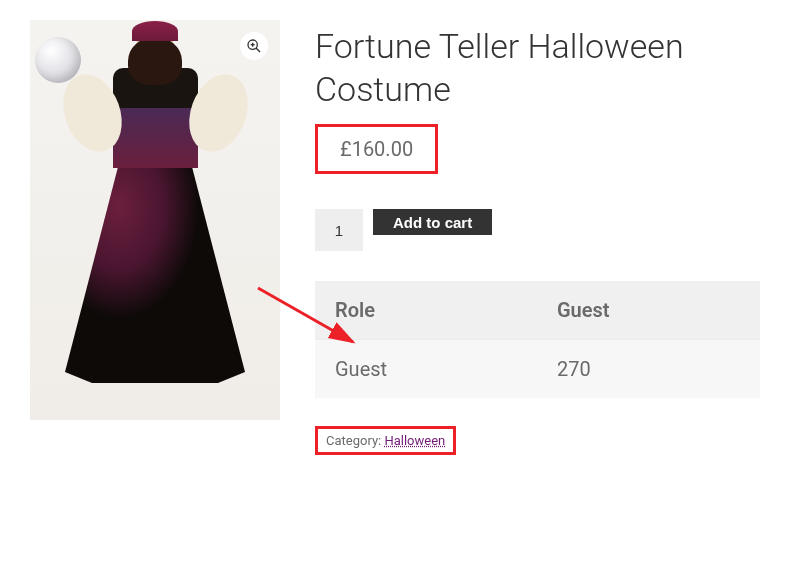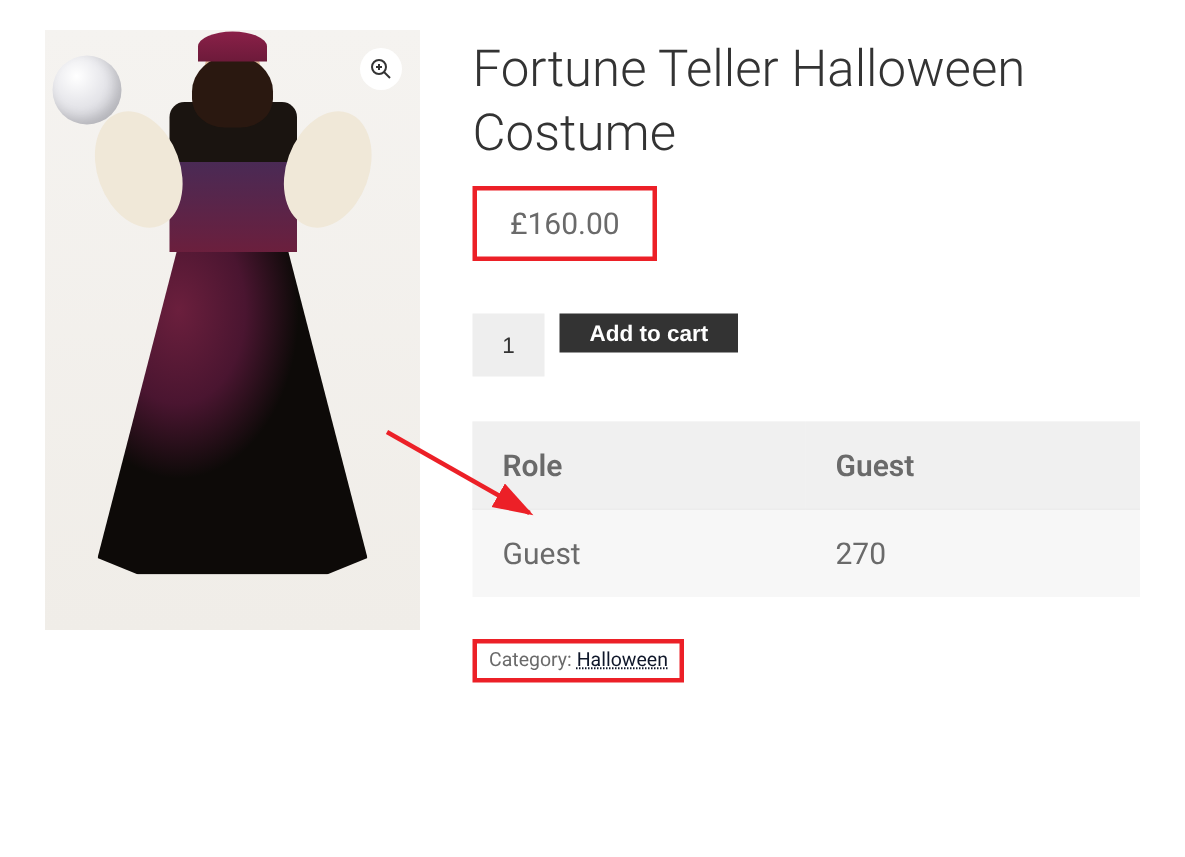--- a/index.html
+++ b/index.html
@@ -175,21 +175,21 @@
       border-top: 1px solid #ececec;
     }
     .category {
       display: inline-block;
       border: 3px solid #ec2027;
       padding: 4px 8px;
       font-size: 13px;
       color: #6a6a6a;
     }
     .category a {
-      color: #0f172a;
+      color: #701a75;
       text-decoration: underline;
       text-decoration-style: dotted;
     }
     .arrow {
       position: absolute;
       left: 253px;
       top: 280px;
       z-index: 20;
       pointer-events: none;
     }

